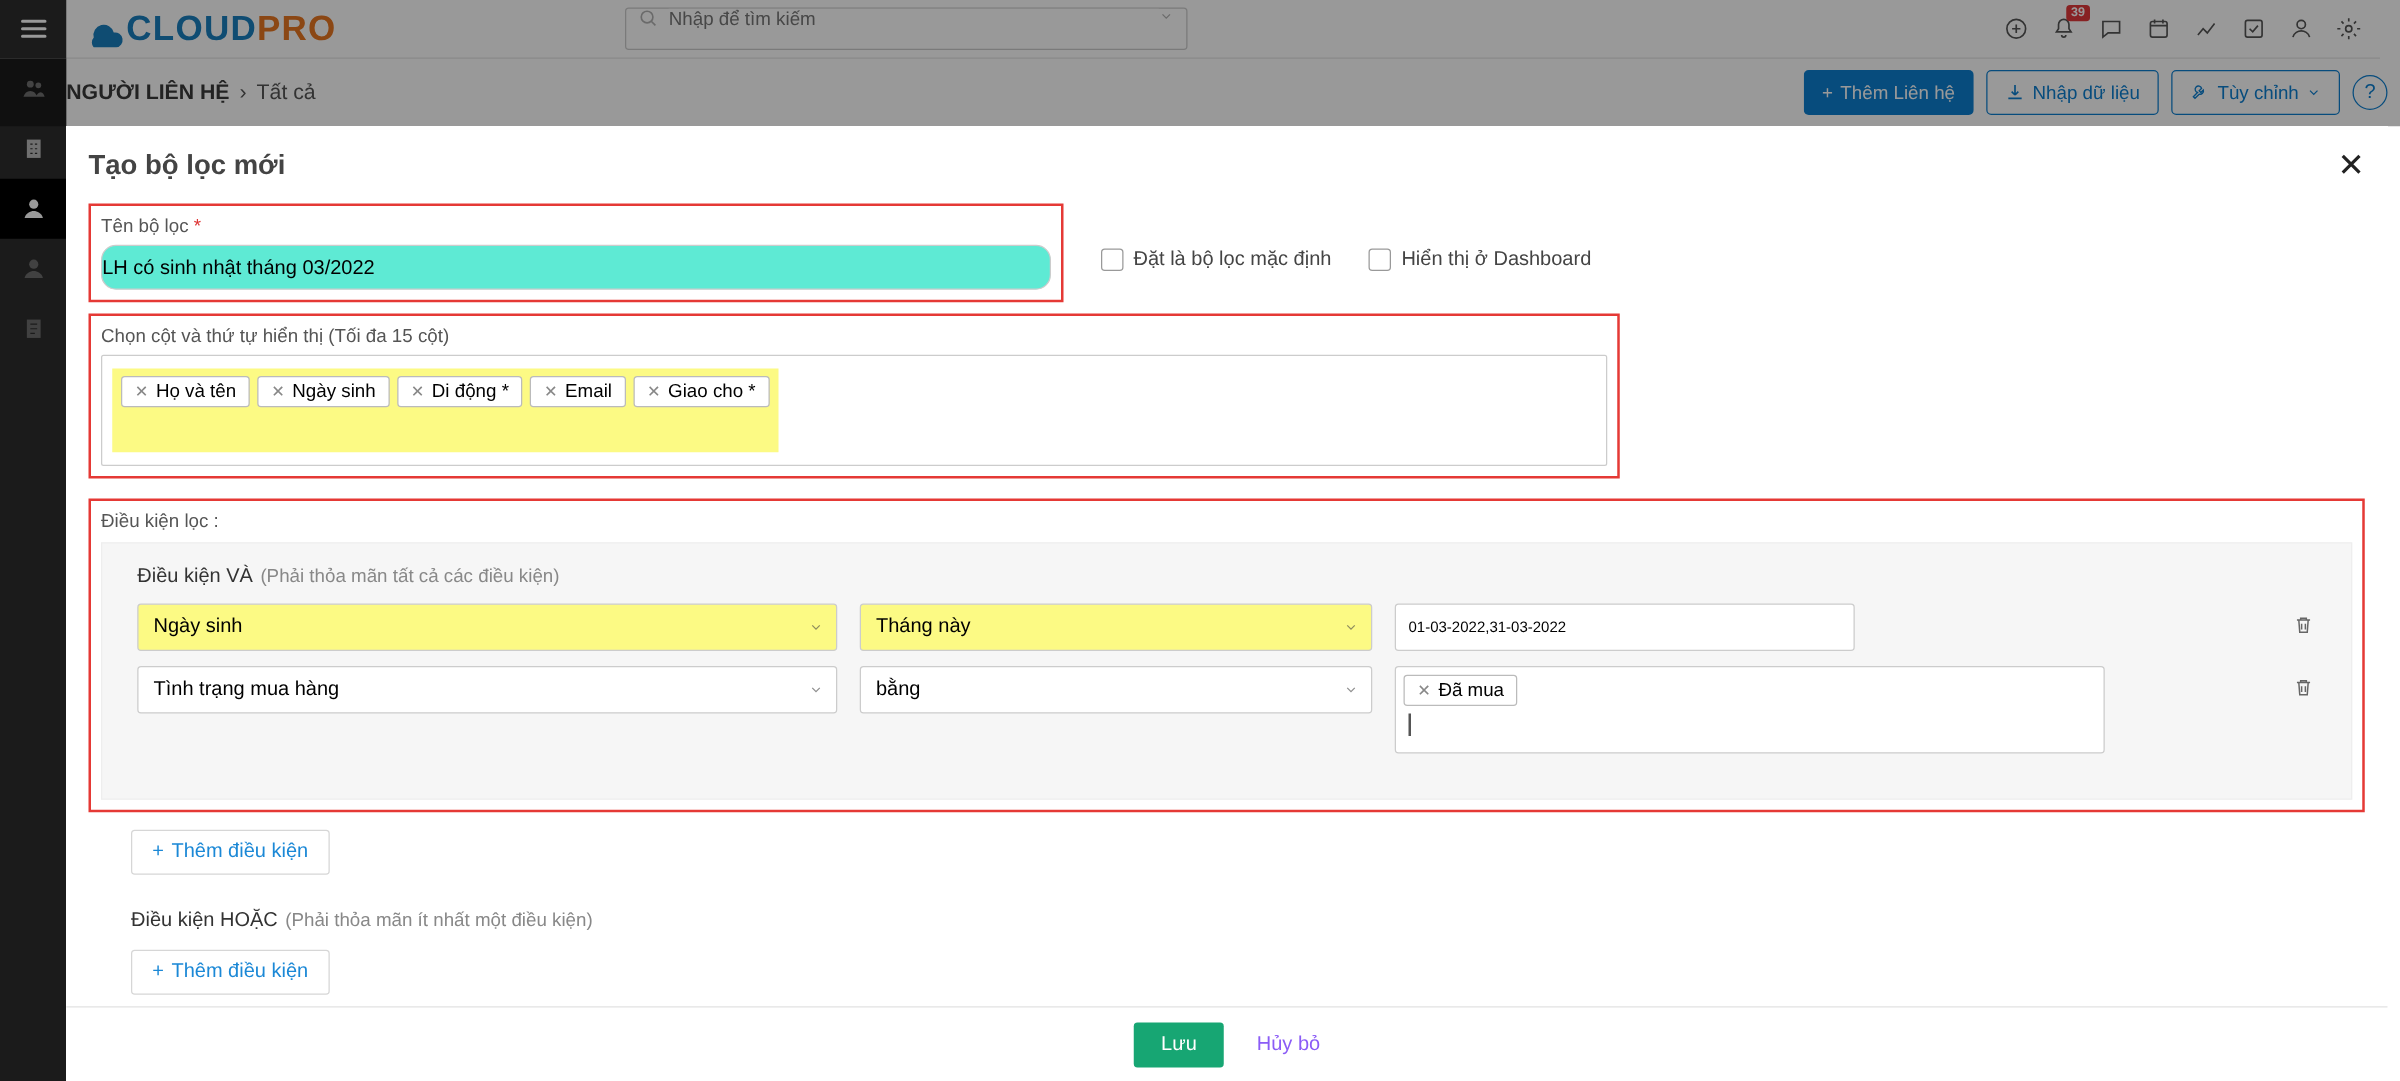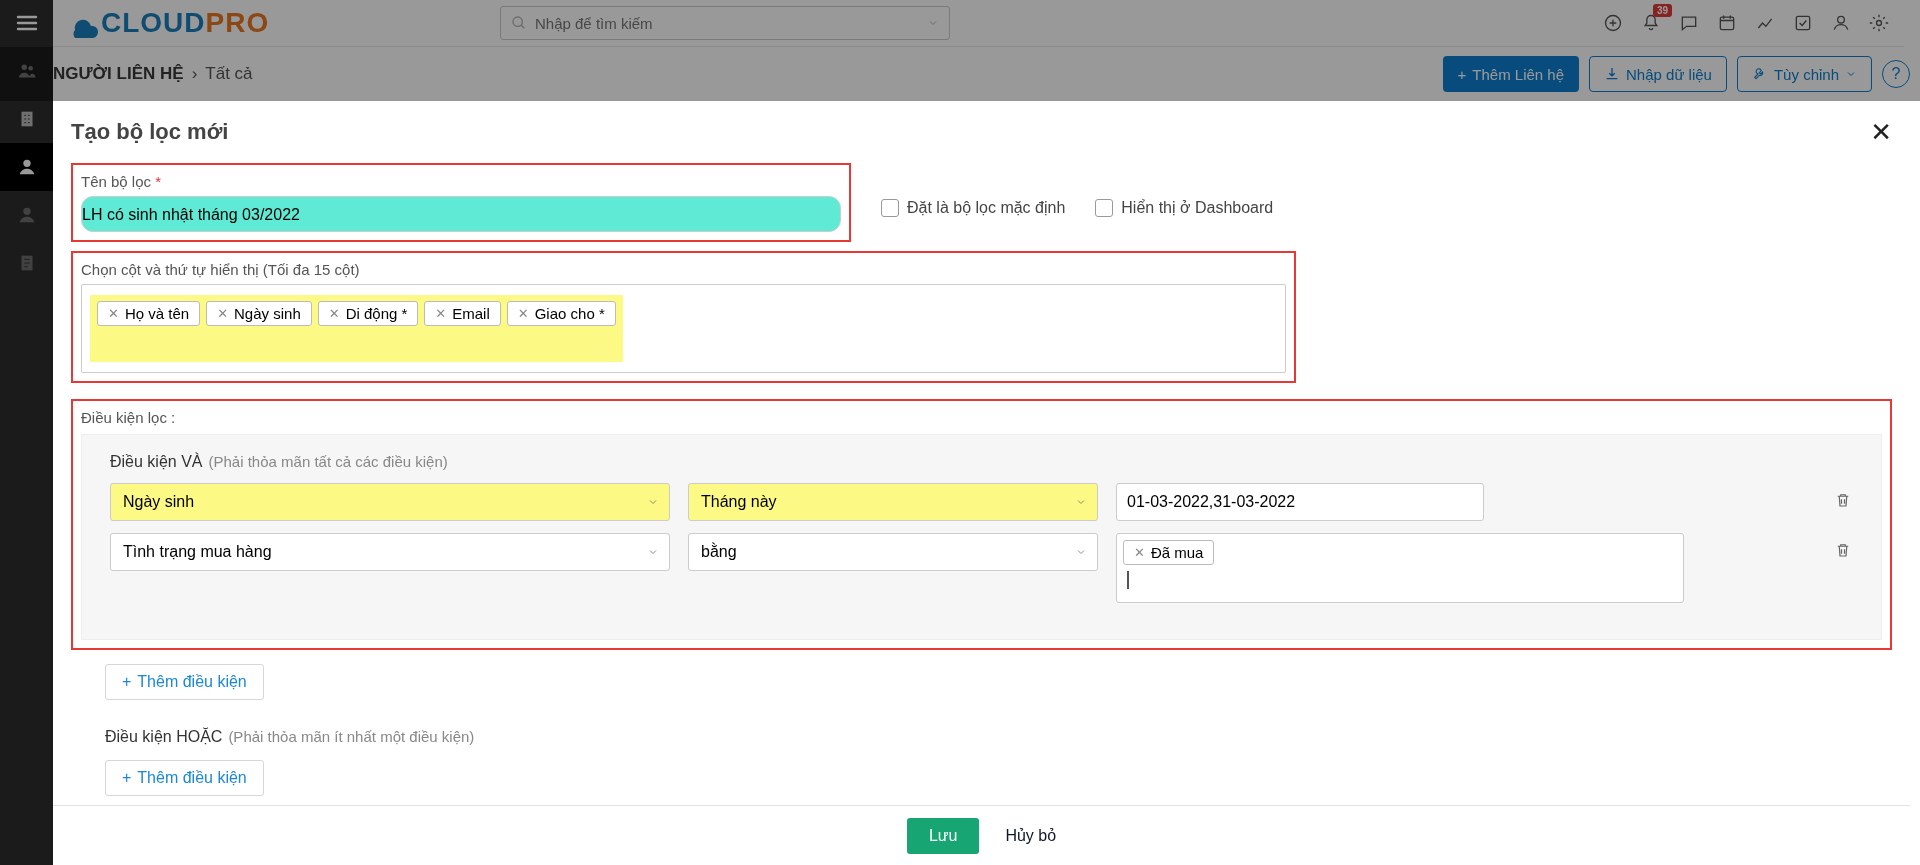--- a/index.html
+++ b/index.html
@@ -6,21 +6,21 @@
 body{background:#fff;width:1920px;height:865px;overflow:hidden;position:relative}
 .dim-overlay{position:absolute;top:0;left:0;right:0;height:101px;background:rgba(0,0,0,.40);z-index:14;pointer-events:none}
 
 
 .topbar{position:absolute;top:0;left:0;right:16px;height:47px;background:#fff;display:flex;align-items:center;z-index:10;border-bottom:1px solid #e6e6e6}
 .hamburger{width:53px;height:47px;background:#2e2e2e;display:flex;align-items:center;justify-content:center;cursor:pointer}
 .hamburger svg{width:24px;height:24px;fill:#fff}
 .logo{margin-left:12px;display:flex;align-items:center}
 .logo-cloud{font-size:28px;font-weight:700;color:#1A7FBF;letter-spacing:1px;font-family:Arial}
 .logo-pro{font-size:28px;font-weight:700;color:#E87722;letter-spacing:1px}
-.search-wrap{position:absolute;left:500px;width:450px;height:34px;border:1px solid #ccc;border-radius:3px;display:flex;align-items:center;padding:0 10px;background:#fff}
+.search-wrap{position:absolute;left:500px;width:450px;height:34px;border:1px solid #ccc;border-radius:3px;display:flex;align-items:flex-start;padding:0 10px;background:#fff}
 .search-wrap input{flex:1;border:none;outline:none;font-size:15px;color:#333}
 .search-wrap input::placeholder{color:#777}
 .search-ico{width:16px;height:16px;margin-right:8px;opacity:.5}
 .search-chevron{width:14px;height:14px;opacity:.5}
 .top-icons{position:absolute;right:8px;display:flex;align-items:center;gap:4px}
 .top-ico{width:34px;height:34px;display:flex;align-items:center;justify-content:center;cursor:pointer;position:relative}
 .top-ico svg{width:20px;height:20px;stroke:#555;fill:none;stroke-width:1.6}
 .badge{position:absolute;top:-2px;right:-4px;background:#e2393b;color:#fff;font-size:10px;font-weight:700;padding:1px 4px;border-radius:3px}
 
 
@@ -66,31 +66,31 @@
 .cond-section{margin-top:16px}
 .cond-inner{background:#f6f6f6;border:1px solid #eee;margin:8px 0 0 0;padding:18px 28px 24px 28px}
 .cond-head{font-size:16px;color:#333}
 .cond-sub{font-size:15px;color:#888;margin-left:6px}
 .cond-rows{margin-top:12px}
 .cond-row{display:flex;gap:18px;align-items:flex-start;margin-bottom:12px}
 .sel{height:38px;width:560px;border:1px solid #ccc;border-radius:3px;background:#fff;padding:0 30px 0 12px;font-size:16px;position:relative;display:flex;align-items:center}
 .sel.small{width:410px}
 .sel .chev{position:absolute;right:10px;top:12px;opacity:.6}
 .sel.hl{background:#fcfa84}
-.val-input{height:38px;width:368px;border:1px solid #ccc;border-radius:3px;background:#fff;padding:0 10px;font-size:16px}
+.val-input{height:38px;width:368px;border:1px solid #ccc;border-radius:3px;background:#fff;padding:0 10px;font-size:12px}
 .val-chipbox{width:568px;min-height:70px;border:1px solid #ccc;border-radius:3px;background:#fff;padding:6px}
 .val-chipbox .chip{margin:0}
 .caret-line{width:2px;height:18px;background:#555;margin:6px 4px 0 4px}
 .trash{color:#666;cursor:pointer;width:20px;margin-top:8px}
 .add-btn{display:inline-flex;align-items:center;gap:6px;border:1px solid #d6d6d6;background:#fff;color:#1b88d6;font-size:16px;padding:8px 16px;border-radius:3px;cursor:pointer;margin-top:6px}
 
 
 .modal-footer{position:absolute;bottom:0;left:53px;right:10px;height:60px;border-top:1px solid #e2e2e2;background:#fff;display:flex;align-items:center;justify-content:center;gap:26px;z-index:25}
 .btn-save{background:#17a673;color:#fff;border:none;padding:9px 22px;font-size:16px;border-radius:3px;cursor:pointer}
-.btn-cancel{color:#0f172a;font-size:16px;cursor:pointer;background:none;border:none}
+.btn-cancel{color:#8b5cf6;font-size:16px;cursor:pointer;background:none;border:none}
 
 .chev{width:12px;height:12px}
 </style>
 </head>
 <body>
 
 <div class="topbar">
   <div class="hamburger">
     <svg viewBox="0 0 24 24">
         <path d="M3 6h18M3 12h18M3 18h18" stroke="#fff" stroke-width="2.4" stroke-linecap="round"></path>

